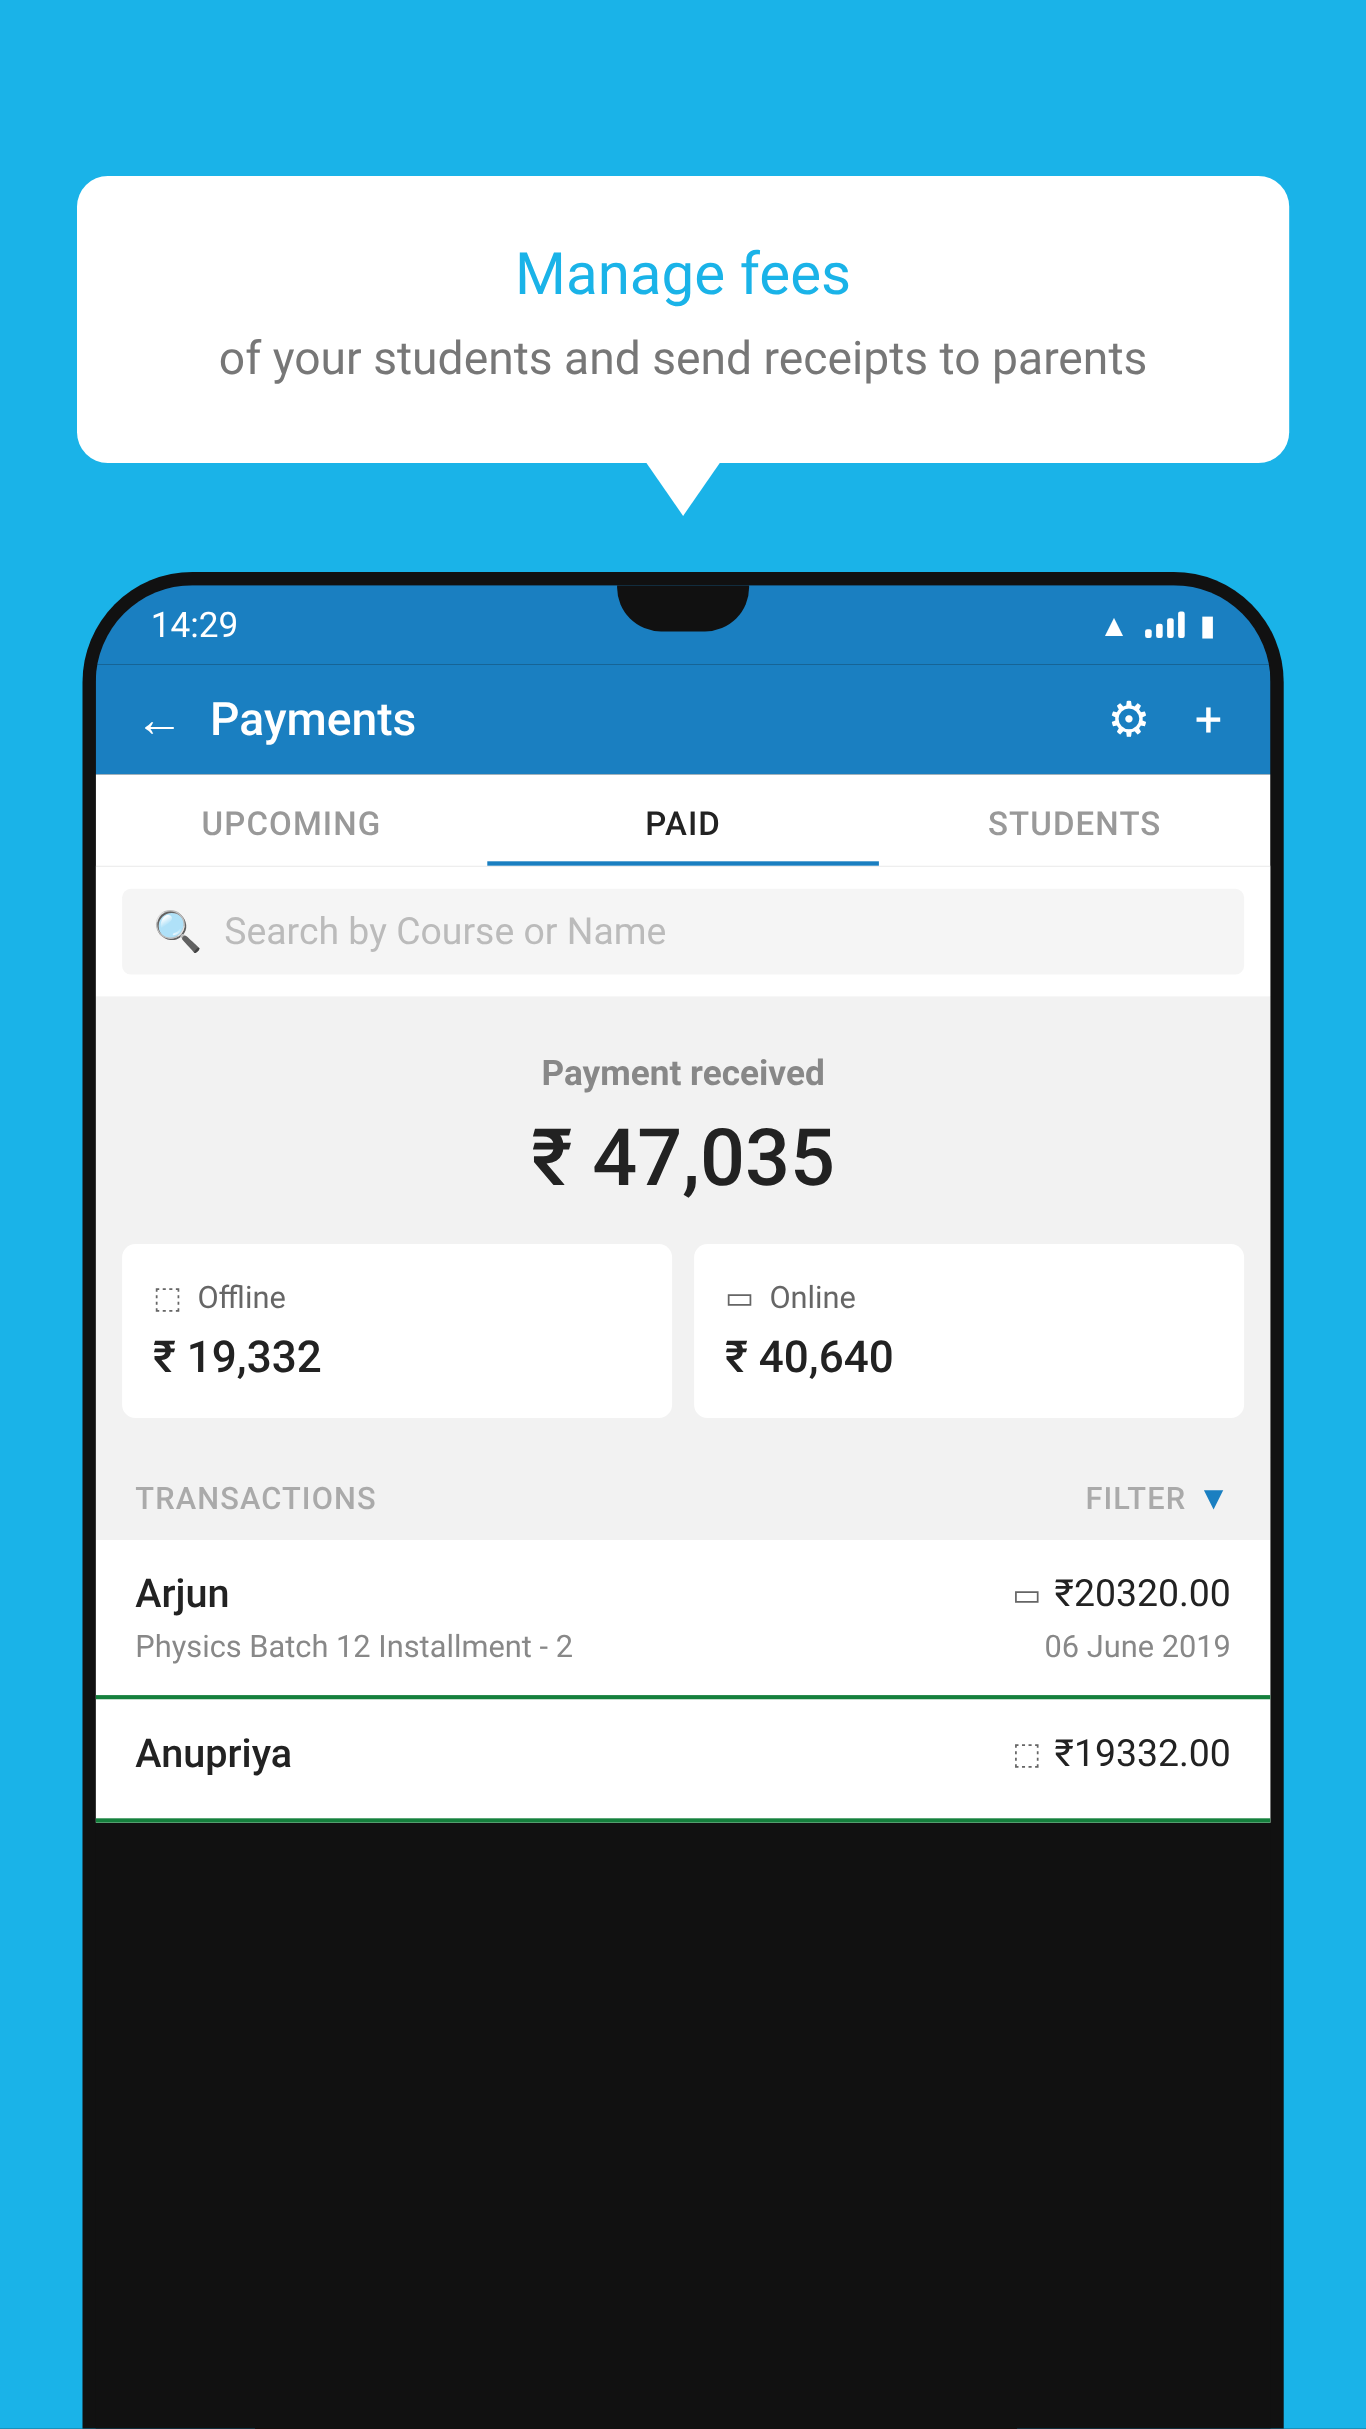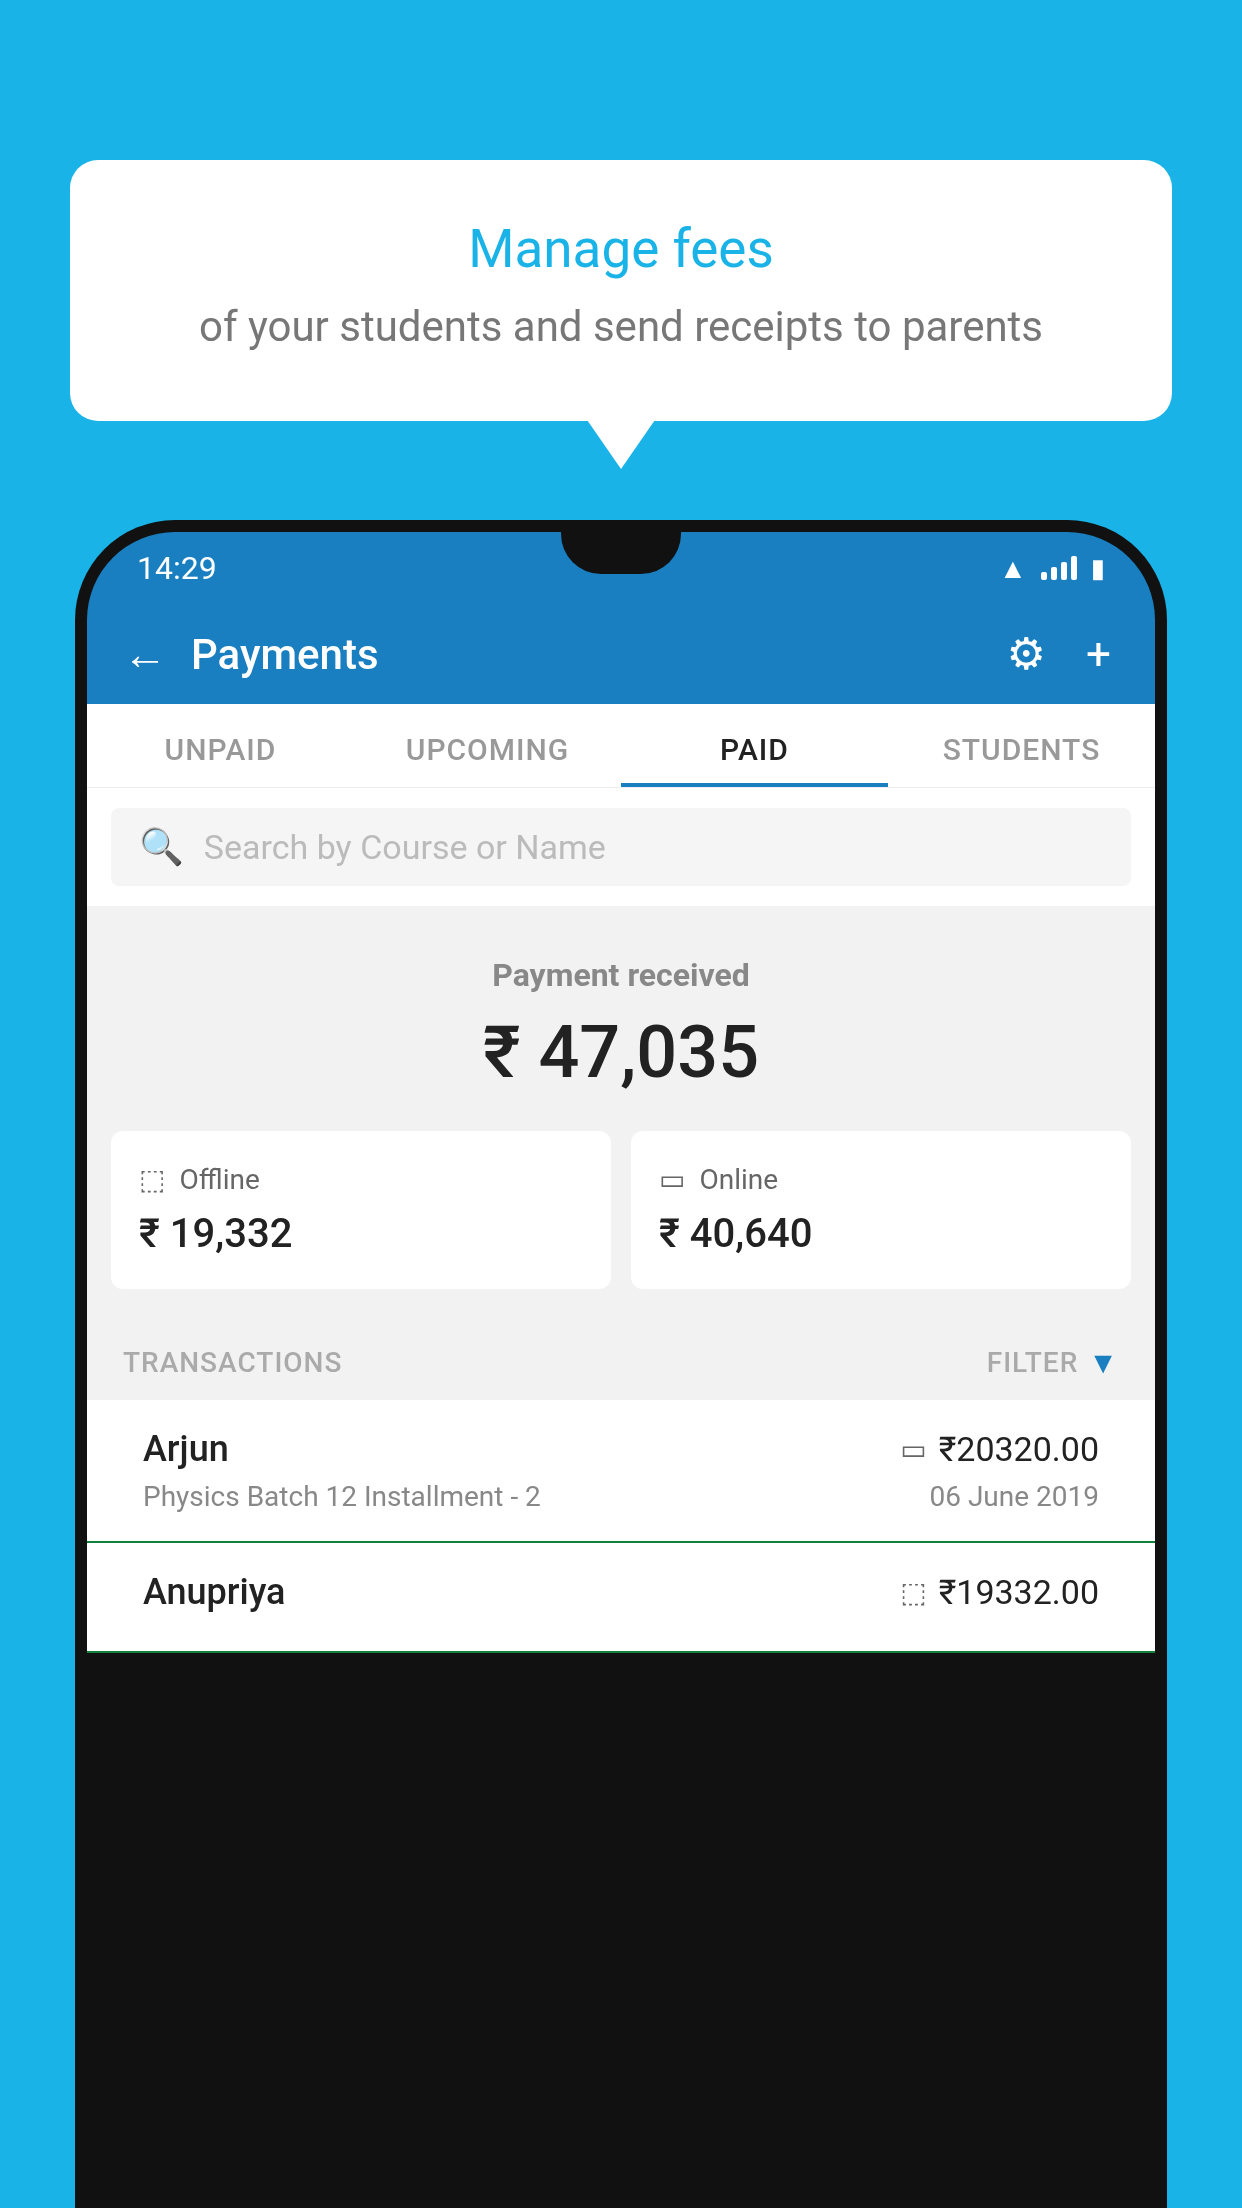--- a/index.html
+++ b/index.html
@@ -311,22 +311,22 @@
     }
 
     .filter-icon {
       color: #1a7fc1;
       font-size: 30px;
     }
 
     
     .transaction-row {
       background: white;
-      padding: 28px 56px;
-      border-bottom: 2px solid #15803d;
+      padding: 28px 36px;
+      border-bottom: 4px solid #15803d;
     }
 
     .transaction-top {
       display: flex;
       justify-content: space-between;
       align-items: center;
       margin-bottom: 10px;
     }
 
     .transaction-name {
@@ -395,23 +395,20 @@
     </div>
 
     <div class="app-bar">
       <span class="back-btn">←</span>
       <span class="app-title">Payments</span>
       <span class="gear-btn">⚙</span>
       <span class="plus-btn">+</span>
     </div>
 
     <div class="tabs">
-      <div class="tab">
-        <span>UNPAID</span>
-      </div>
       <div class="tab">
         <span>UPCOMING</span>
       </div>
       <div class="tab active">
         <span>PAID</span>
       </div>
       <div class="tab">
         <span>STUDENTS</span>
       </div>
     </div>

